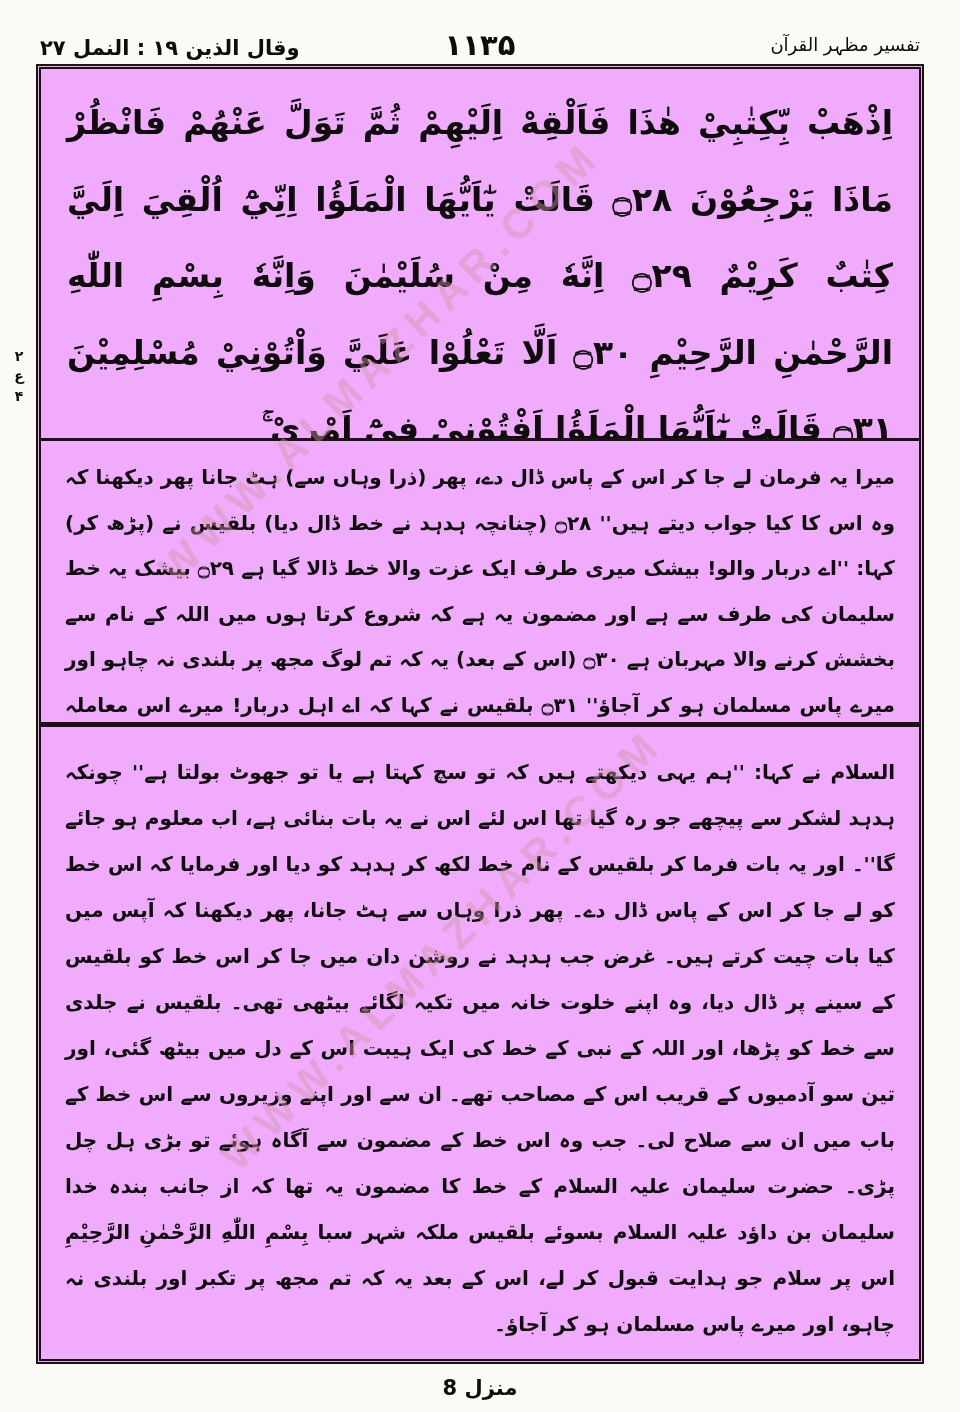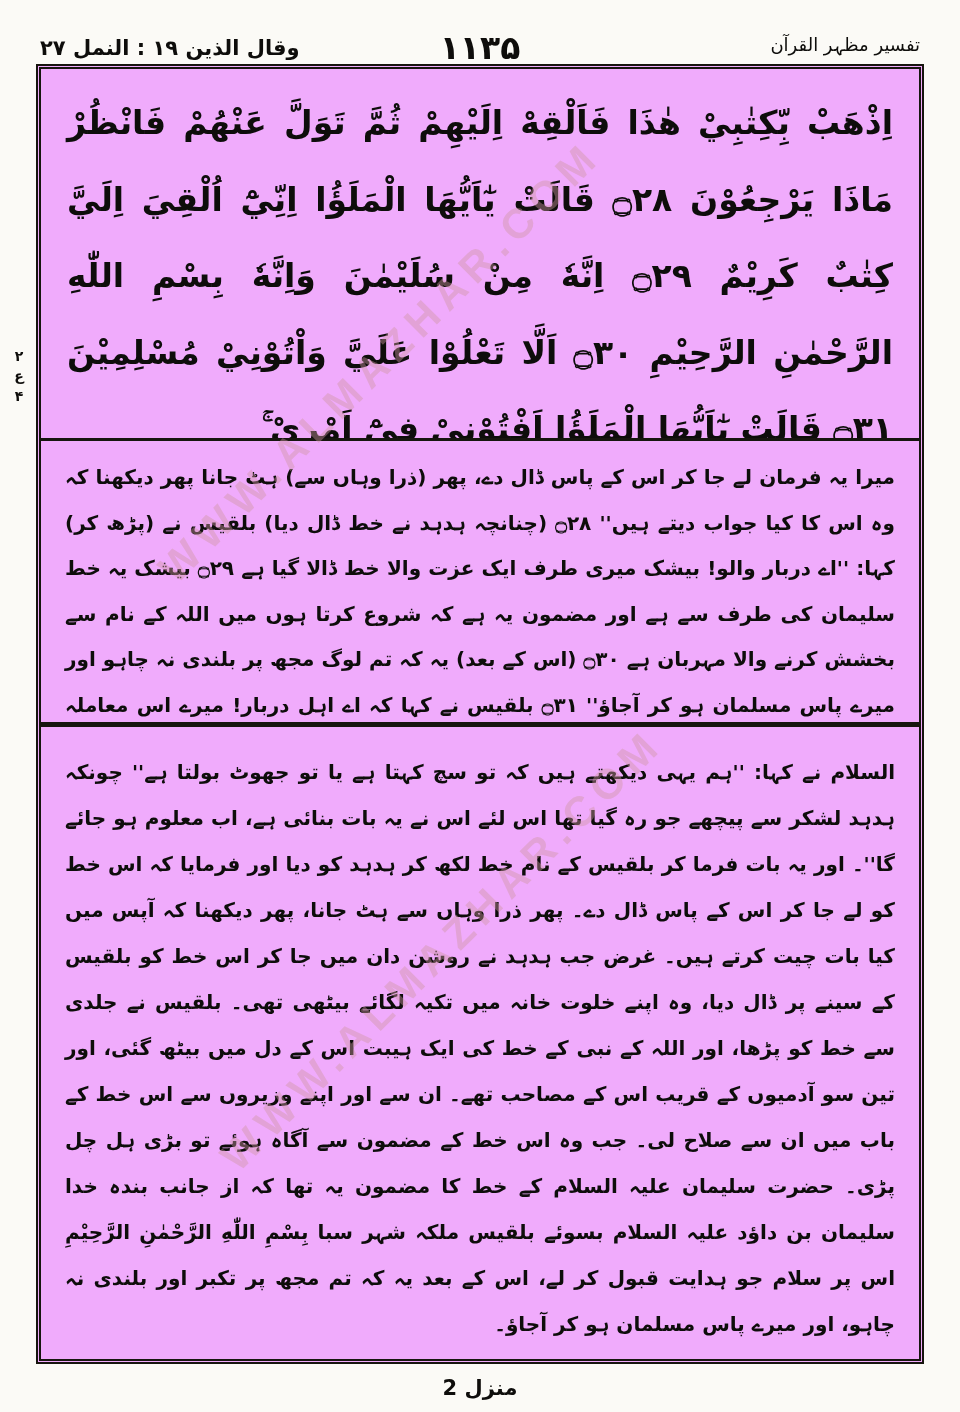--- a/index.html
+++ b/index.html
@@ -9,21 +9,21 @@
     position: relative;
     background: #fbfaf6;
     color: #0e0d0b;
     font-family: "DejaVu Sans", sans-serif;
     overflow: hidden;
   }
 
   
   .header { position: absolute; top: 28px; left: 36px; right: 36px; height: 34px; }
   .h-left  { position: absolute; left: 4px; top: 8px; font-size: 21px; font-weight: bold; direction: rtl; }
-  .h-center{ position: absolute; left: 50%; transform: translateX(-50%); top: 0; font-size: 33px; font-weight: bold; letter-spacing: 3px; direction: rtl; }
+  .h-center{ position: absolute; left: 50%; transform: translateX(-50%); top: 0; font-size: 29px; font-weight: bold; letter-spacing: 3px; direction: rtl; }
   .h-right { position: absolute; right: 4px; top: 6px; font-size: 18px; font-weight: normal; direction: rtl; }
 
   
   .frame {
     position: absolute; top: 64px; left: 36px; width: 888px; bottom: 48px;
     border: 5px double #17150f; background: #f0abfc;
   }
 
   
   .quran {
@@ -113,16 +113,16 @@
   <div class="commentary">
     <p>السلام نے کہا: ''ہم یہی دیکھتے ہیں کہ تو سچ کہتا ہے یا تو جھوٹ بولتا ہے'' چونکہ ہدہد لشکر سے پیچھے جو رہ گیا تھا اس لئے اس نے یہ بات بنائی ہے، اب معلوم ہو جائے گا''۔ اور یہ بات فرما کر بلقیس کے نام خط لکھ کر ہدہد کو دیا اور فرمایا کہ اس خط کو لے جا کر اس کے پاس ڈال دے۔ پھر ذرا وہاں سے ہٹ جانا، پھر دیکھنا کہ آپس میں کیا بات چیت کرتے ہیں۔ غرض جب ہدہد نے روشن دان میں جا کر اس خط کو بلقیس کے سینے پر ڈال دیا، وہ اپنے خلوت خانہ میں تکیہ لگائے بیٹھی تھی۔ بلقیس نے جلدی سے خط کو پڑھا، اور اللہ کے نبی کے خط کی ایک ہیبت اس کے دل میں بیٹھ گئی، اور تین سو آدمیوں کے قریب اس کے مصاحب تھے۔ ان سے اور اپنے وزیروں سے اس خط کے باب میں ان سے صلاح لی۔ جب وہ اس خط کے مضمون سے آگاہ ہوئے تو بڑی ہل چل پڑی۔ حضرت سلیمان علیہ السلام کے خط کا مضمون یہ تھا کہ از جانب بندہ خدا سلیمان بن داؤد علیہ السلام بسوئے بلقیس ملکہ شہر سبا بِسْمِ اللّٰهِ الرَّحْمٰنِ الرَّحِيْمِ اس پر سلام جو ہدایت قبول کر لے، اس کے بعد یہ کہ تم مجھ پر تکبر اور بلندی نہ چاہو، اور میرے پاس مسلمان ہو کر آجاؤ۔</p>
     <p>
       <span class="p2-marker">لے</span>
       <span>جس وقت حضرت سلیمان علیہ السلام کا خط بلقیس نے پڑھا تو اس کو یہ تردد ہوا کہ اب کیا کیا جائے۔ کیا اپنی حکومت کو چھوڑ کر اور اپنے دین سے ہاتھ اٹھا کر حضرت سلیمان علیہ السلام کا دین اور اطاعت قبول کی جائے، یا حضرت سلیمان علیہ السلام سے مقابلہ کیا جائے۔ صلاح مشورہ کے بعد بلقیس نے اپنی ریاست کے لوگوں سے یہ کہا کہ میں اس خط کے جواب میں حضرت سلیمان علیہ السلام کے پاس کچھ بڑے بڑے بیش قیمت تحفے بھیجتی ہوں۔ تا کہ اس حال کو دیکھ کر نرم دل ہو جائے، مگر</span>
     </p>
   </div>
 
 </div>
 
-<div class="footer">منزل 2</div>
+<div class="footer">منزل 8</div>
 
 <div class="wm wm1" style="color: rgb(207, 151, 163);">WWW.ALMAZHAR.COM</div>
 <div class="wm wm2" style="color: rgb(207, 151, 163);">WWW.ALMAZHAR.COM</div>
 
 </body></html>

